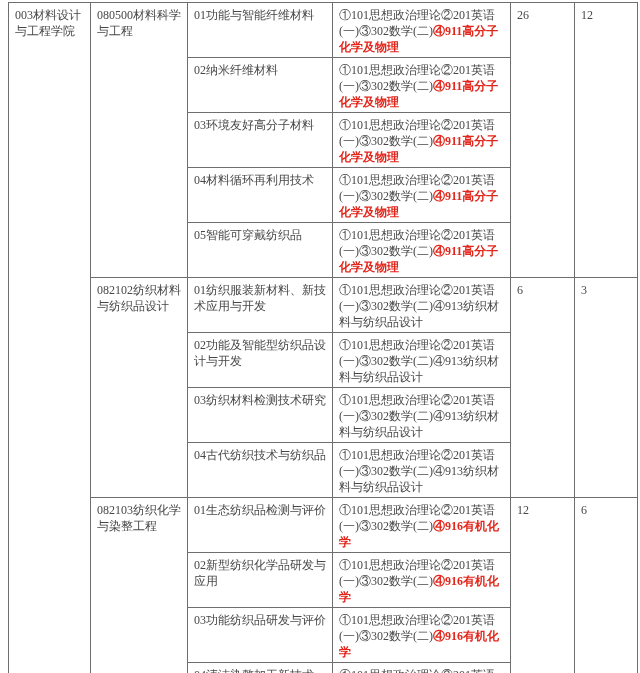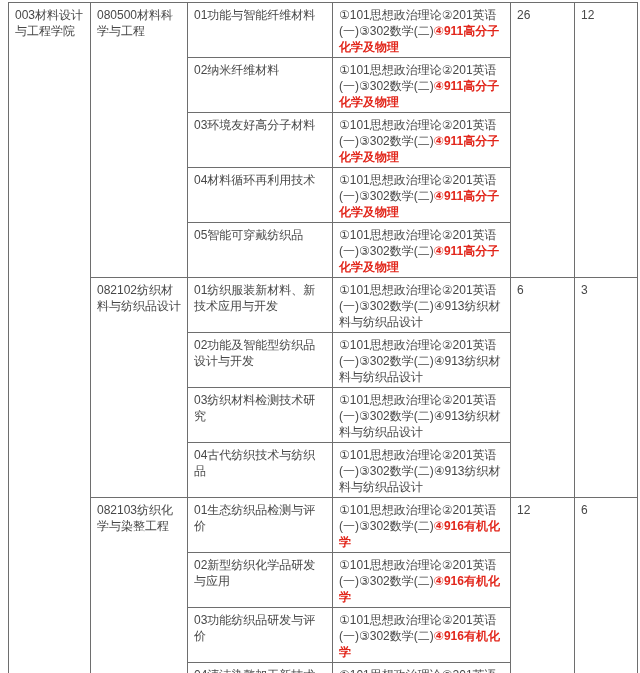--- a/index.html
+++ b/index.html
@@ -10,20 +10,21 @@
     height: 673px;
     overflow: hidden;
     font-family: "Liberation Sans", "DejaVu Sans", sans-serif;
   }
   .canvas {
     box-sizing: border-box;
     width: 564px;
     height: 673px;
     padding: 2px 3px 0 8px;
     background: #ffffff;
+    font-family: Liberation Serif, serif;
   }
   table.adm {
     border-collapse: collapse;
     table-layout: fixed;
     width: 629px;
   }
   table.adm td {
     border: 1px solid #6e6e6e;
     vertical-align: top;
     padding: 4px 6px 2px 6px;

